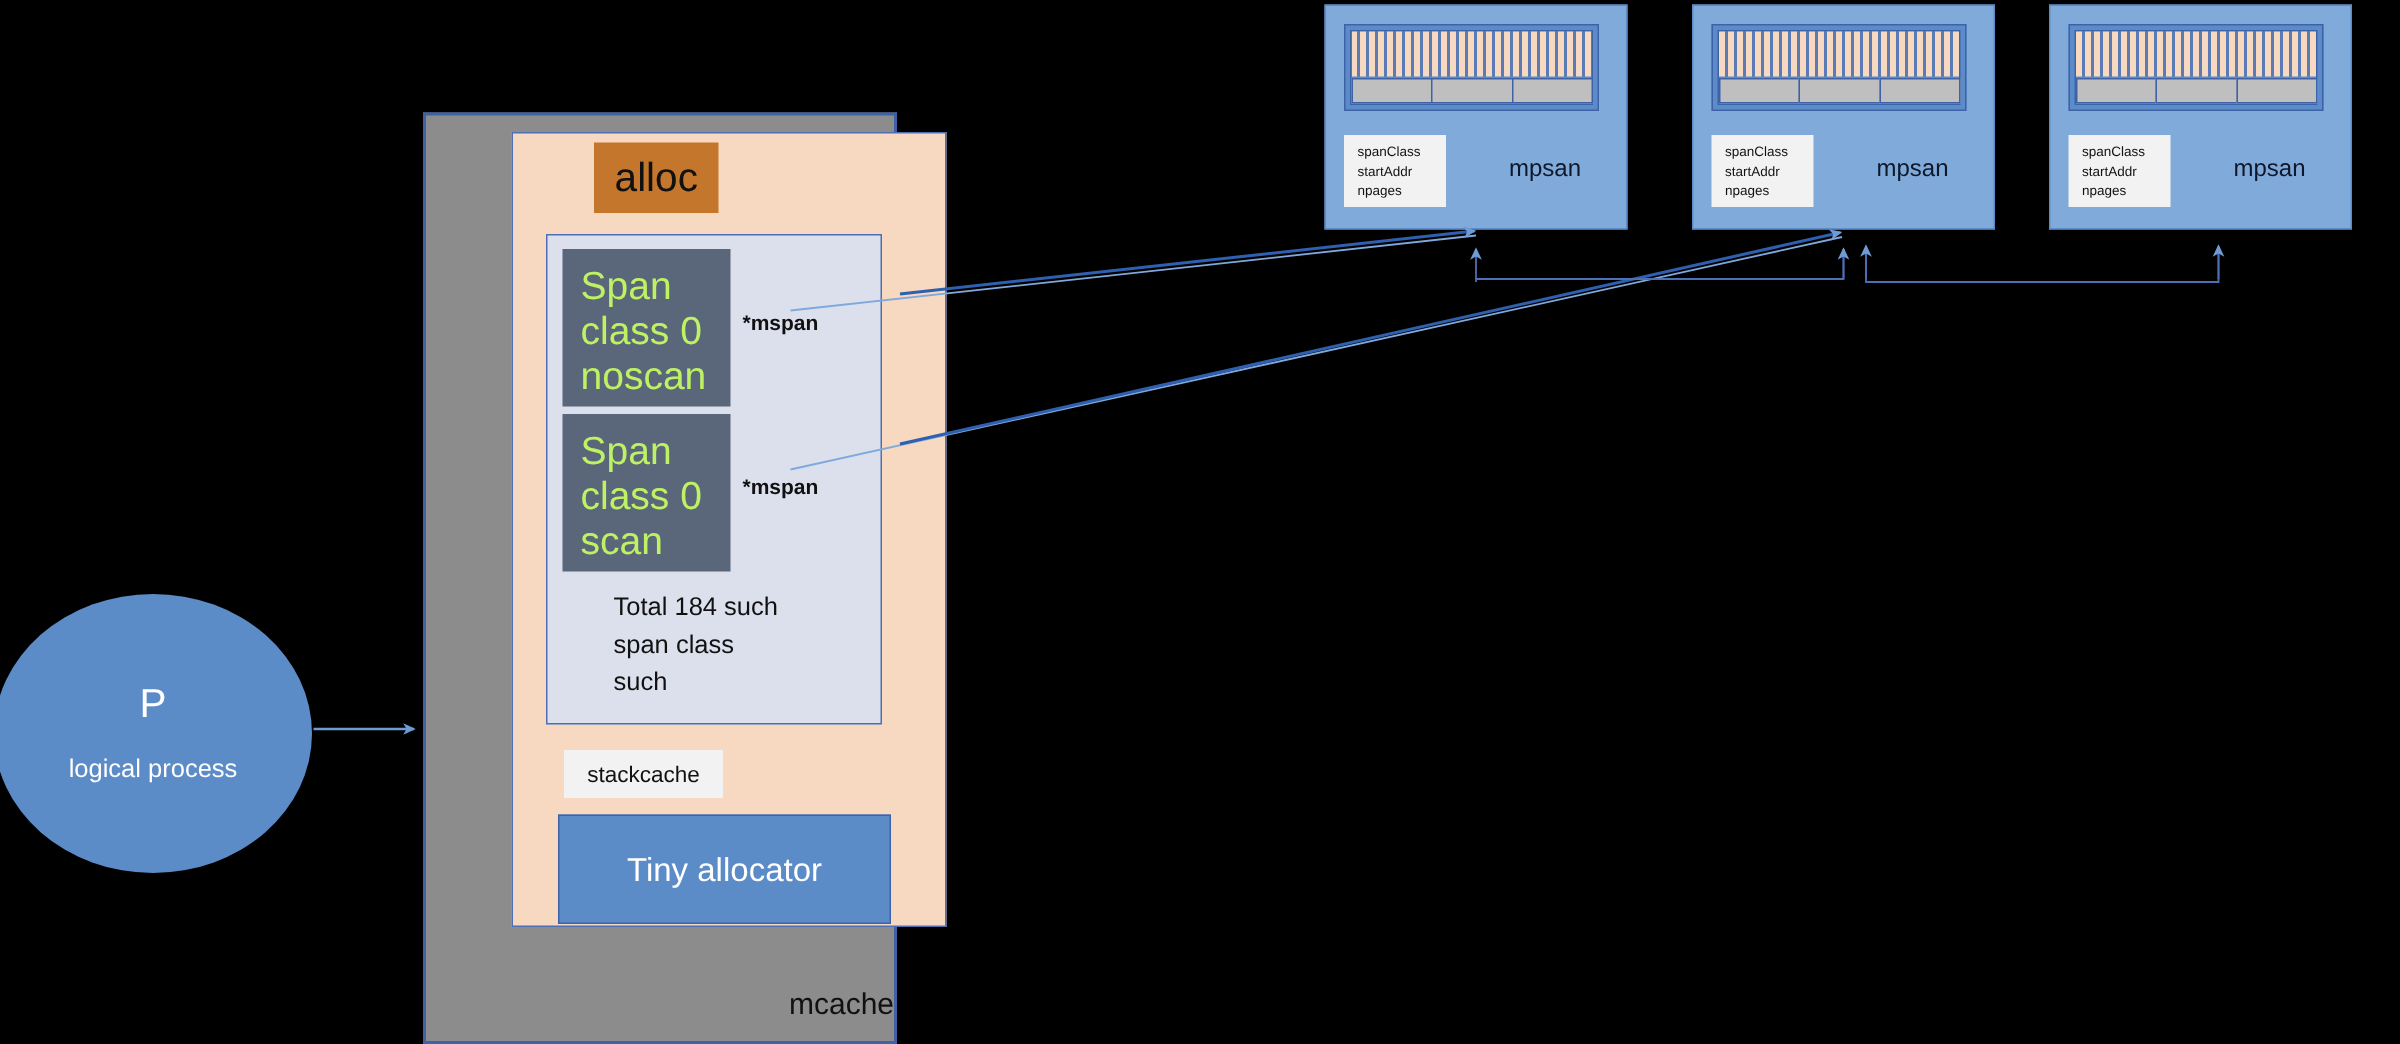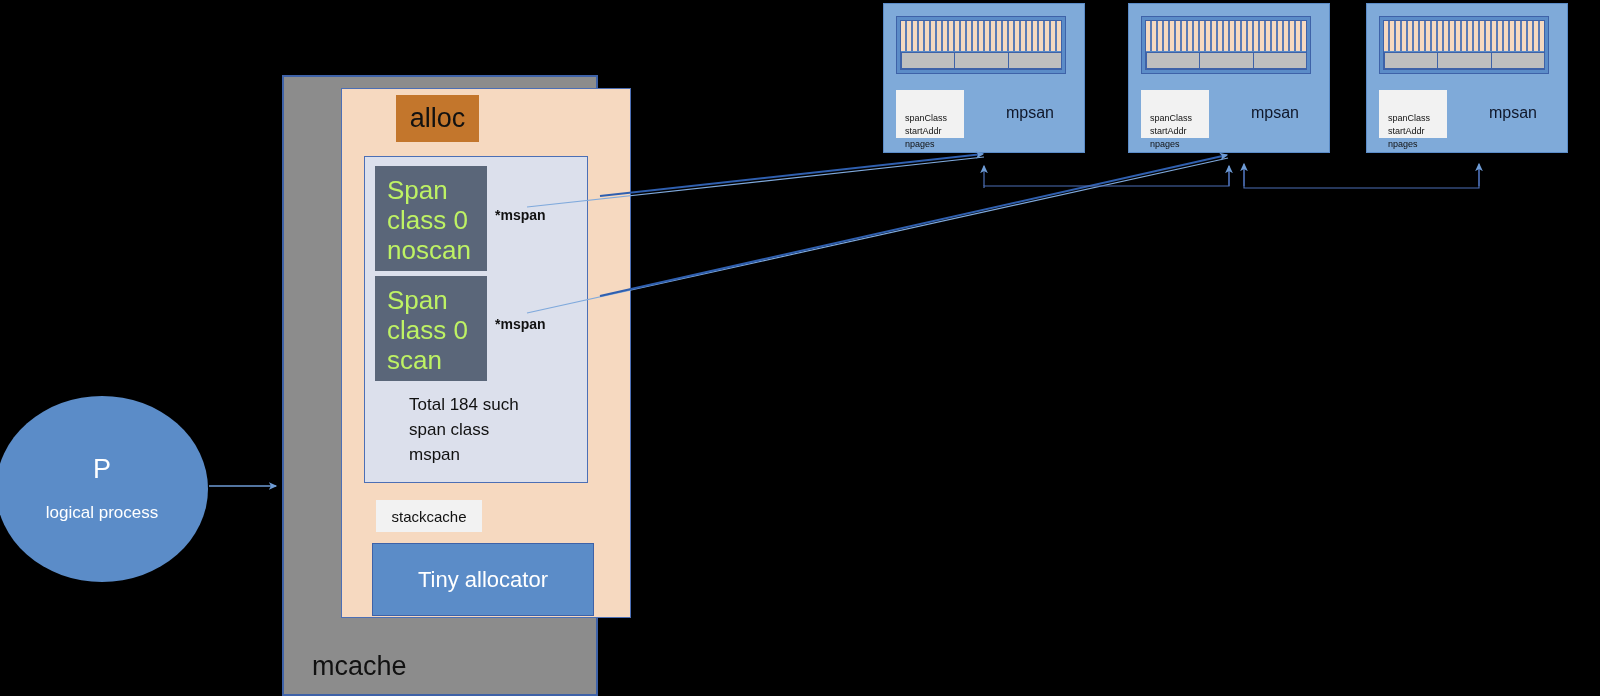--- a/index.html
+++ b/index.html
@@ -17,22 +17,22 @@
   }
   #p-circle .p-big{font-size:27px;line-height:30px;}
   #p-circle .p-sub{font-size:17px;line-height:24px;margin-top:17px;}
 
   
   #mcache-box{
     position:absolute;left:282px;top:75px;width:316px;height:621px;
     background:#8C8C8C;border:2px solid #3E62A8;box-sizing:border-box;
   }
   #mcache-label{
-    position:absolute;left:0;bottom:12px;width:100%;text-align:left;
-    font-size:27px;color:#111;padding-left:28px;
+    position:absolute;left:0;bottom:12px;width:100%;text-align:right;
+    font-size:20px;color:#111;
   }
 
   
   #alloc-region{
     position:absolute;left:11px;top:11px;width:290px;height:530px;
     background:#F6D9C0;border:1px solid #4C6FB5;box-sizing:border-box;margin-left:46px;
   }
   #alloc-chip{
     position:absolute;left:54px;top:6px;width:83px;height:47px;
     background:#C3762C;display:flex;align-items:center;justify-content:center;
@@ -107,21 +107,21 @@
   }
   .mem-row-cell{
     flex:1;background:#BFBFBF;border:1px solid #3E62A8;box-sizing:border-box;
     margin-right:-1px;
   }
 
   .mspan-fields{
     position:absolute;left:12px;top:86px;width:68px;height:48px;
     background:#F2F2F2;
     font-size:9px;line-height:13px;color:#111;
-    padding:22px 0 0 9px;box-sizing:border-box;
+    padding:5px 0 0 9px;box-sizing:border-box;
   }
   .mspan-title{
     position:absolute;left:96px;top:100px;width:100px;text-align:center;
     font-size:16px;color:#0f172a;
   }
 
   
   #connectors{position:absolute;left:0;top:0;width:1600px;height:696px;
               pointer-events:none;}
 </style>
@@ -155,21 +155,21 @@
         <div id="spanclass-chip-1" class="spanclass-chip">
           <div>Span</div>
           <div>class 0</div>
           <div>scan</div>
         </div>
         <div id="mspan-ptr-1" class="mspan-ptr">*mspan</div>
 
         <div id="spanclass-note">
           <div>Total 184 such</div>
           <div>span class</div>
-          <div>mspan</div>
+          <div>such</div>
         </div>
 
       </div>
 
       <div id="stackcache-box">
         <span>stackcache</span>
       </div>
 
       <div id="tiny-allocator">
         <span>Tiny allocator</span>

